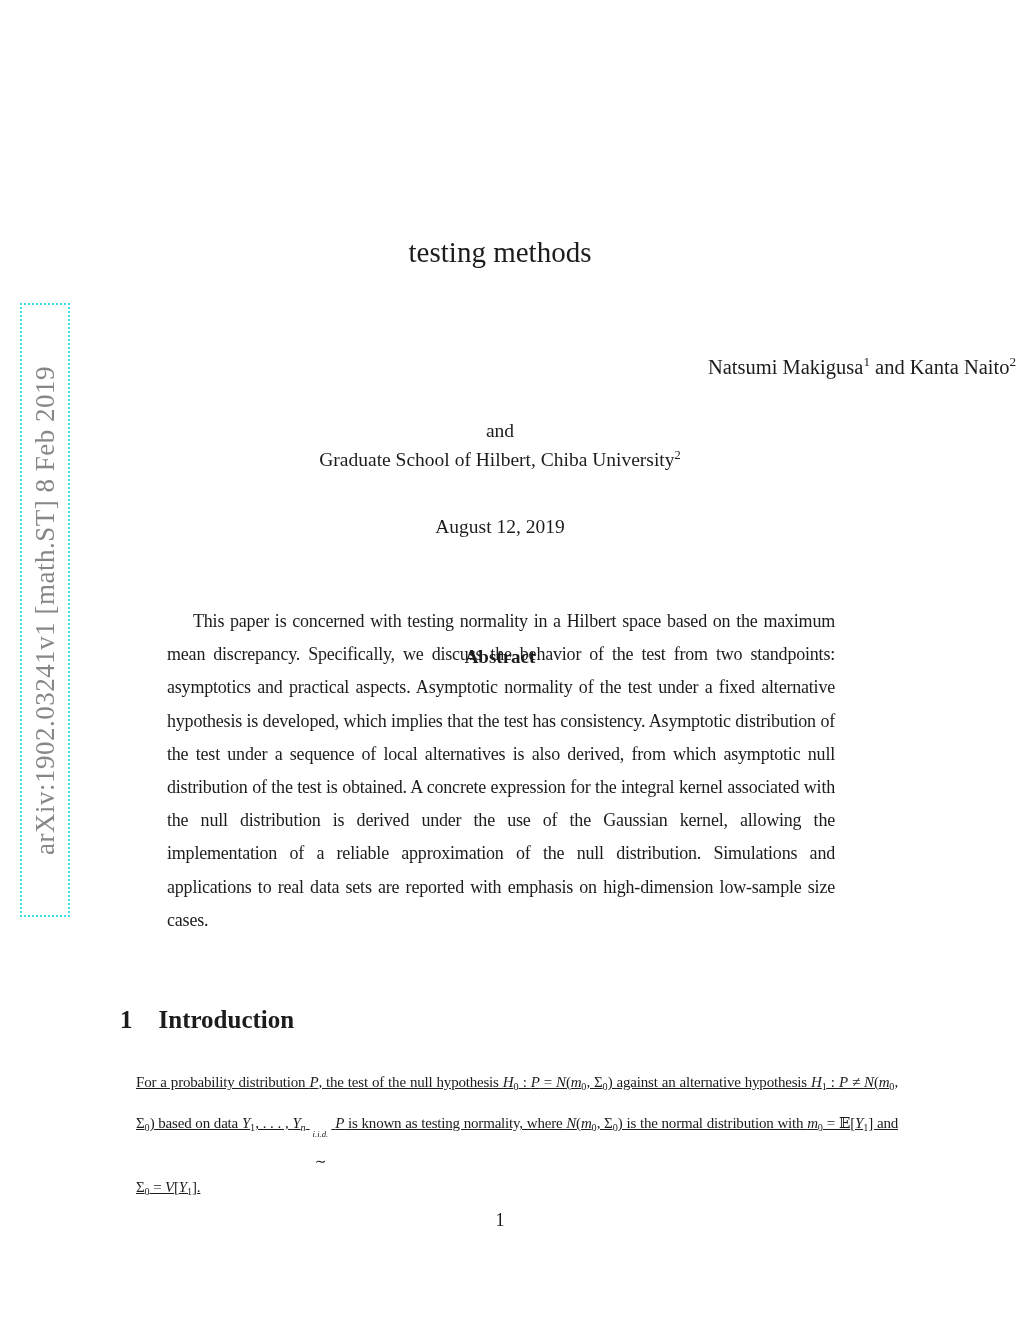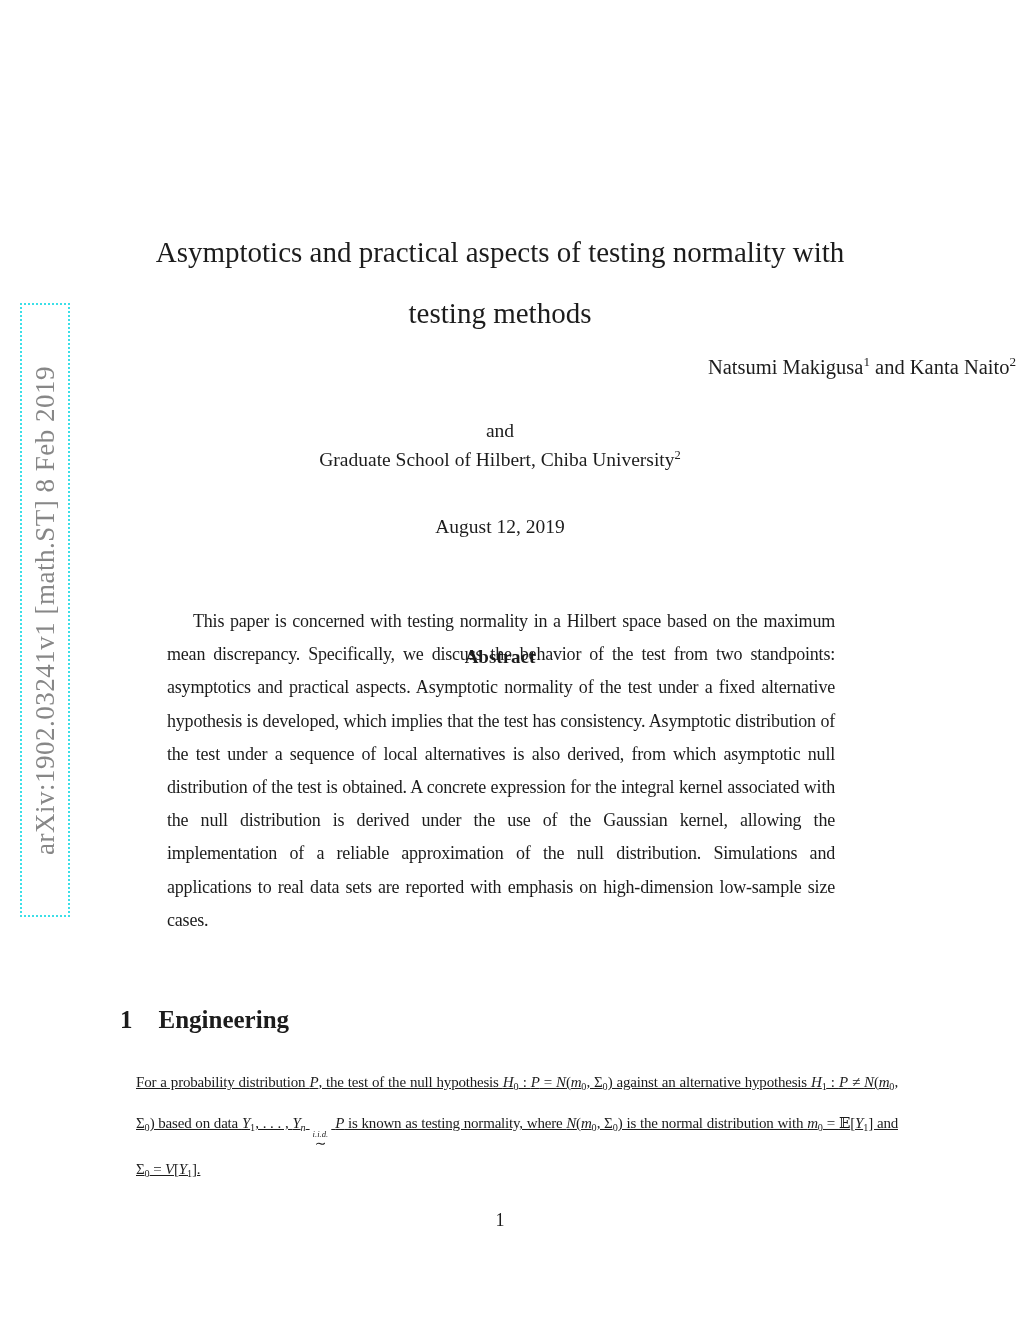--- a/index.html
+++ b/index.html
@@ -135,20 +135,21 @@
   .t-sub { font-size: 68%; vertical-align: -0.25em; letter-spacing: 0; }
   .t-subi { font-size: 68%; vertical-align: -0.25em; font-style: italic; letter-spacing: 0; }
   .t-bb { font-family: "DejaVu Serif", "DejaVu Sans", serif; }
   .stack {
     display: inline-flex;
     flex-direction: column;
     align-items: center;
     vertical-align: -0.55em;
     line-height: 1;
     margin: 0 3px;
+    gap: 18px;
   }
   .stack-over { font-size: 58%; font-style: italic; letter-spacing: 0; }
   .stack-under { font-size: 95%; margin-top: -2px; }
 
   
   .page-number {
     position: absolute;
     left: 0;
     top: 1210px;
     width: 1000px;
@@ -159,41 +160,40 @@
 </head>
 <body>
 
 <div class="page">
 
   <div class="watermark-box">
     <span class="watermark-text">arXiv:1902.03241v1  [math.ST]  8 Feb 2019</span>
   </div>
 
   <div class="title-block">
-    <div>Asymptotics and practical aspects of testing normality with</div>
     <div>testing methods</div>
   </div>
 
   <div class="authors-line">
     <span>Natsumi Makigusa</span><sup>1</sup><span> and </span><span>Kanta Naito</span><sup>2</sup>
   </div>
 
   <div class="affiliations">
     <div>and</div>
     <div><span>Graduate School of Hilbert, Chiba University</span><sup>2</sup></div>
   </div>
 
   <div class="date-line">August 12, 2019</div>
 
   <div class="abstract-heading">Abstract</div>
 
   <p class="abstract-body">This paper is concerned with testing normality in a Hilbert space based on the maximum mean discrepancy.  Specifically, we discuss the behavior of the test from two standpoints: asymptotics and practical aspects.  Asymptotic normality of the test under a fixed alternative hypothesis is developed, which implies that the test has consistency.  Asymptotic distribution of the test under a sequence of local alternatives is also derived, from which asymptotic null distribution of the test is obtained.  A concrete expression for the integral kernel associated with the null distribution is derived under the use of the Gaussian kernel, allowing the implementation of a reliable approximation of the null distribution.  Simulations and applications to real data sets are reported with emphasis on high-dimension low-sample size cases.</p>
 
   <div class="section-heading">
-    <span class="section-number">1</span><span>Engineering</span>
+    <span class="section-number">1</span><span>Introduction</span>
   </div>
 
   <p class="intro-paragraph"><span>For a probability distribution </span><span class="t-i">P</span><span>, the test of the null hypothesis </span><span class="t-i">H</span><span class="t-sub">0</span><span> : </span><span class="t-i">P</span><span> = </span><span class="t-i">N</span><span>(</span><span class="t-i">m</span><span class="t-sub">0</span><span>, Σ</span><span class="t-sub">0</span><span>) against an alternative hypothesis </span><span class="t-i">H</span><span class="t-sub">1</span><span> : </span><span class="t-i">P</span><span> ≠ </span><span class="t-i">N</span><span>(</span><span class="t-i">m</span><span class="t-sub">0</span><span>, Σ</span><span class="t-sub">0</span><span>) based on data </span><span class="t-i">Y</span><span class="t-sub">1</span><span>, . . . , </span><span class="t-i">Y</span><span class="t-subi">n</span><span> </span><span class="stack">
         <span class="stack-over">i.i.d.</span>
         <span class="stack-under">∼</span>
       </span><span> </span><span class="t-i">P</span><span> is known as testing normality, where </span><span class="t-i">N</span><span>(</span><span class="t-i">m</span><span class="t-sub">0</span><span>, Σ</span><span class="t-sub">0</span><span>) is the normal distribution with </span><span class="t-i">m</span><span class="t-sub">0</span><span> = </span><span class="t-bb">𝔼</span><span>[</span><span class="t-i">Y</span><span class="t-sub">1</span><span>] and Σ</span><span class="t-sub">0</span><span> = </span><span class="t-i">V</span><span>[</span><span class="t-i">Y</span><span class="t-sub">1</span><span>].</span></p>
 
   <div class="page-number">1</div>
 
 </div>

